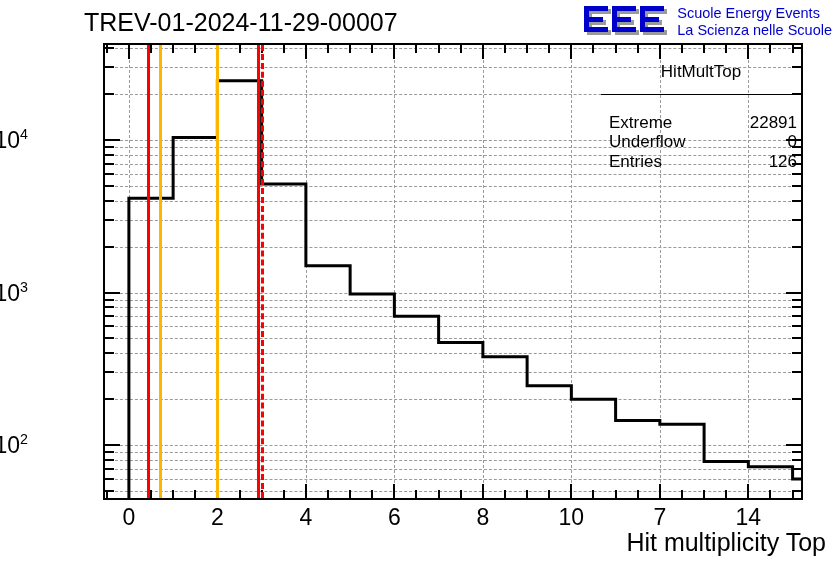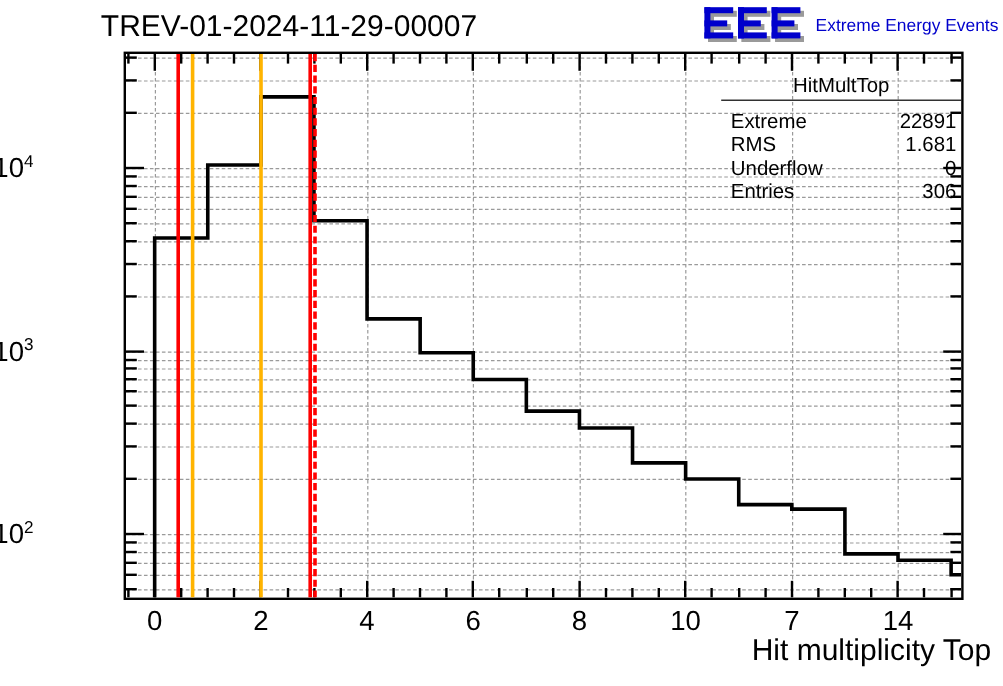--- a/index.html
+++ b/index.html
@@ -42,21 +42,21 @@
   .ylab{position:absolute;right:808px;text-align:right;font-size:23px;
         white-space:nowrap;transform:translateY(-50%);}
   .ylab sup{font-size:0.62em;vertical-align:super;}
   .xlab{position:absolute;top:504px;font-size:23px;transform:translateX(-50%);}
   #xtitle{position:absolute;right:10px;top:528px;font-size:25px;white-space:nowrap;}
 
   
   #stats{position:absolute;left:601px;top:62px;width:200px;
          background:transparent;font-size:17px;line-height:19.6px;}
   #stats .sb-title{text-align:center;border-bottom:1.5px solid #000;
-                   padding-bottom:1px;margin-bottom:8px;}
+                   padding-bottom:12px;margin-bottom:18px;}
   #stats .row{display:flex;justify-content:space-between;padding:0 4px 0 8px;}
 </style>
 </head>
 <body>
 
 <div id="title">TREV-01-2024-11-29-00007</div>
 
 <div id="logo">
   <div id="logo-eee">
     <svg width="90" height="36" viewBox="0 0 90 36" aria-hidden="true">
@@ -84,21 +84,22 @@
         <rect x="31" y="13" width="19" height="5"></rect>
         <rect x="31" y="23" width="24" height="5"></rect>
         <rect x="59" y="2" width="24" height="5"></rect>
         <rect x="59" y="2" width="5" height="26"></rect>
         <rect x="59" y="13" width="19" height="5"></rect>
         <rect x="59" y="23" width="24" height="5"></rect>
       </g>
     </svg>
   </div>
   <div id="logo-text">
-    <span>Extreme Energy Events</span>
+    <span>Scuole Energy Events</span>
+    <span>La Scienza nelle Scuole</span>
   </div>
 </div>
 
 <div id="frame">
   <div id="clip">
       <div class="gl gl-v" style="left: 643.346px;"></div>
       <div class="gl gl-v" style="left: 554.853px;"></div>
       <div class="gl gl-v" style="left: 466.36px;"></div>
       <div class="gl gl-v" style="left: 377.866px;"></div>
       <div class="gl gl-v" style="left: 289.373px;"></div>
@@ -281,25 +282,21 @@
 <div id="xtitle">Hit multiplicity Top</div>
 
 <div id="stats">
   <div class="sb-title">HitMultTop</div>
   <div id="stats-rows">
       <div class="row">
         <span>Extreme</span>
         <span>22891</span>
       </div>
       <div class="row">
-        <span>RMS</span>
-        <span>1.681</span>
-      </div>
-      <div class="row">
         <span>Underflow</span>
         <span>0</span>
       </div>
       <div class="row">
         <span>Entries</span>
-        <span>306</span>
+        <span>126</span>
       </div>
     </div>
 </div>
 
 </body></html>

